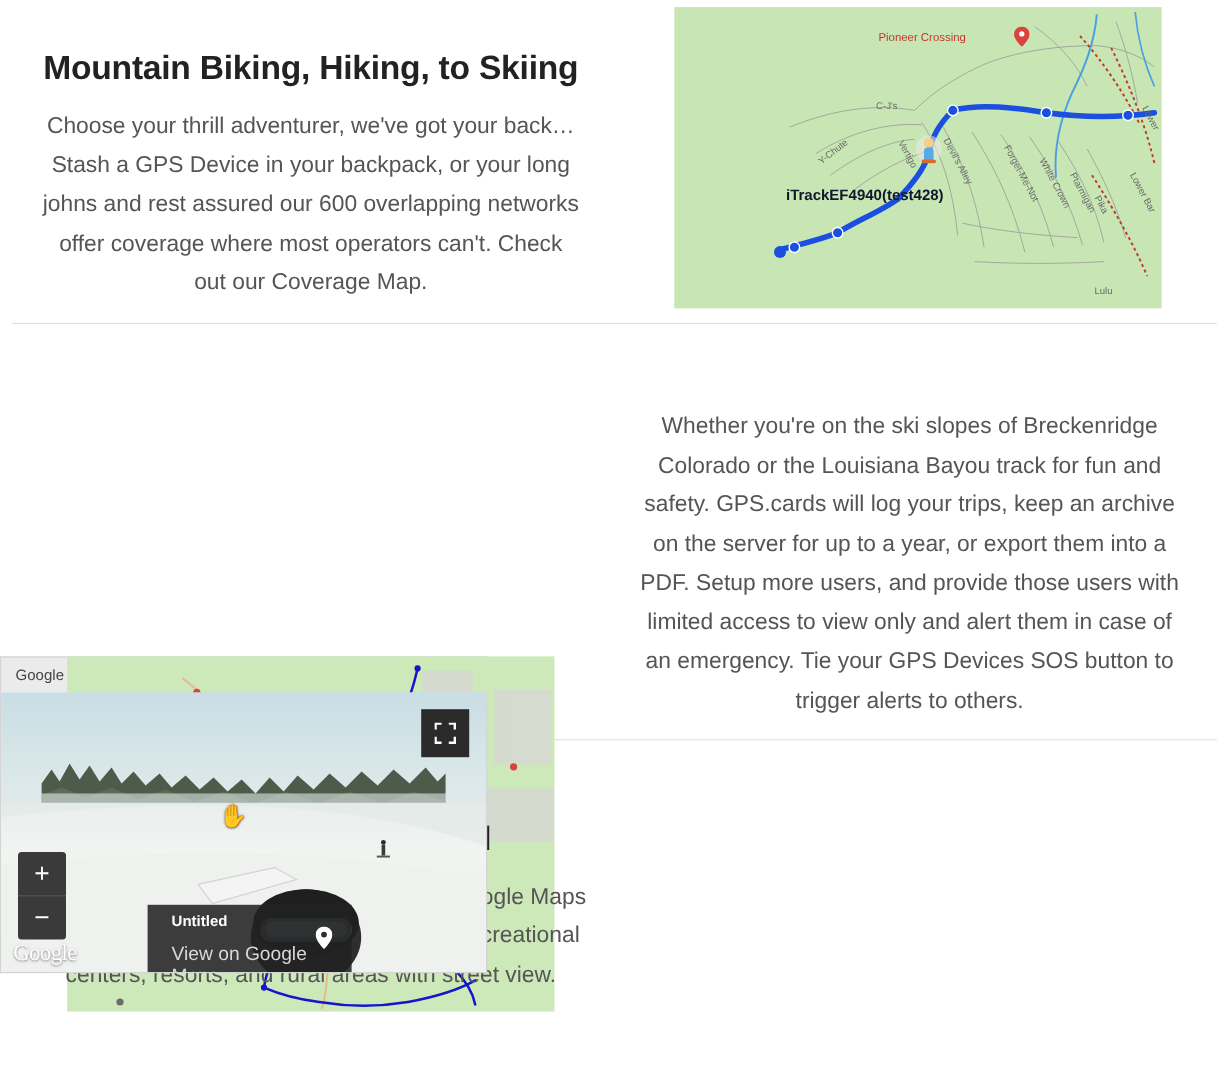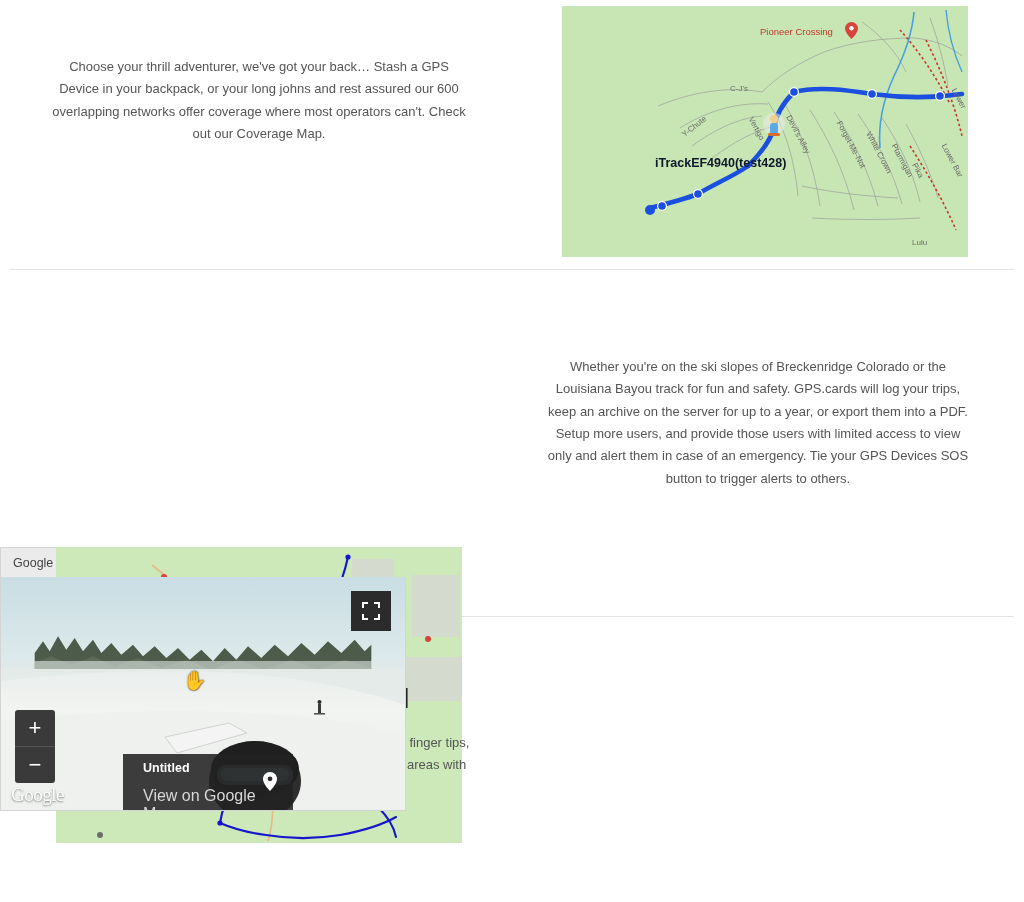--- a/index.html
+++ b/index.html
@@ -26,24 +26,24 @@
   .text-block { position: absolute; text-align: center; }
   .heading {
     font-size: 28px;
     font-weight: bold;
     color: #222222;
     letter-spacing: -0.2px;
     margin: 0 0 16px 0;
     line-height: 1.2;
   }
   .body-copy {
-    font-size: 13px;
+    font-size: 19px;
     line-height: 1.72;
     color: #555555;
-    margin: 16px;
+    margin: 0;
   }
 
   
   #s1-text { left: 34px; top: 40px; width: 450px; }
   #s1-map  { left: 562px; top: 6px; width: 406px; height: 251px; }
 
   
   #s2-map  { left: 56px; top: 296px; width: 406px; height: 296px; }
   #s2-text { left: 528px; top: 340px; width: 460px; }
 
@@ -56,21 +56,21 @@
   .map1 { background: #c8e6b4; }
   .map1 svg, .map2 svg { display: block; }
 
   .map-label {
     position: absolute;
     font-size: 8px;
     color: #6a6a6a;
     white-space: nowrap;
     font-family: "Liberation Sans", sans-serif;
   }
-  .map-label.red { color: #c1392b; font-size: 9.5px; margin-left: 28px; }
+  .map-label.red { color: #c1392b; font-size: 9.5px; }
   .tracker-label {
     position: absolute;
     font-weight: bold;
     color: #0f172a;
     font-size: 12.5px;
     white-space: nowrap;
   }
   .poi-pin {
     position: absolute;
     width: 13px; height: 17px;
@@ -161,20 +161,21 @@
 </style>
 </head>
 <body>
 
 <div class="page">
 
   <div class="divider" id="div1"></div>
   <div class="divider" id="div2"></div>
 
   <div class="text-block" id="s1-text">
+    <h2 class="heading">Mountain Biking, Hiking, to Skiing</h2>
     <p class="body-copy">Choose your thrill adventurer, we've got your back… Stash a GPS Device in your backpack, or your long johns and rest assured our 600 overlapping networks offer coverage where most operators can't. Check out our Coverage Map.</p>
   </div>
 
   <div class="mapbox map1" id="s1-map">
     <svg width="406" height="251" viewBox="0 0 406 251">
       <rect x="0" y="0" width="406" height="251" fill="#c8e6b4"></rect>
 
       <g stroke="#9a9a9a" stroke-width="0.8" fill="none" opacity="0.85">
         <path d="M96,100 C130,86 165,80 200,86"></path>
         <path d="M118,122 C146,104 178,96 206,98"></path>

